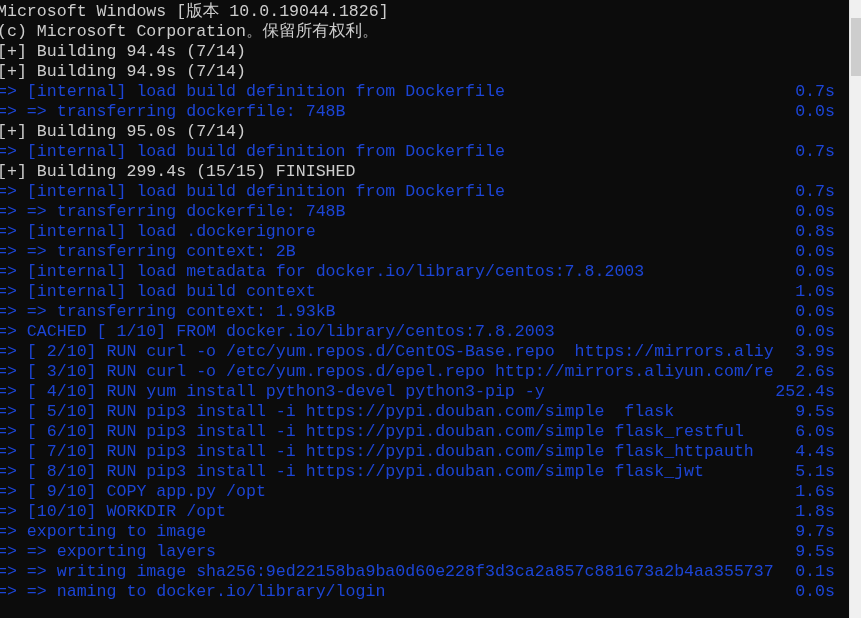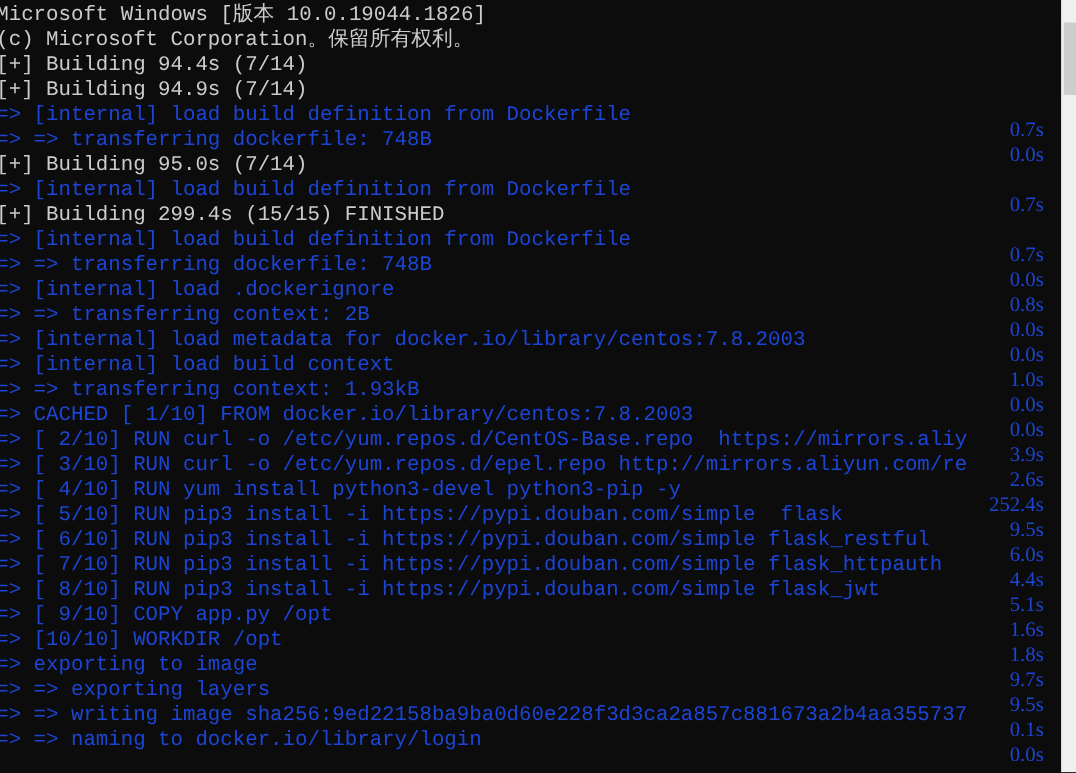--- a/index.html
+++ b/index.html
@@ -47,26 +47,26 @@
   }
 
   .line-body {
     display: inline-block;
     white-space: pre;
   }
 
   .elapsed {
     position: absolute;
     right: 14px;
-    top: 12px;
+    top: 0;
     height: 20px;
     line-height: 20px;
     white-space: pre;
     font-size: 16.6px;
-    font-family: Liberation Serif, serif;
+    font-family: Liberation Mono, monospace;
   }
 
   
   .c-white  { color: #cccccc; }
   .c-blue   { color: #1c45d6; }
 
   
   #scrollbar {
     position: absolute;
     top: 0;

